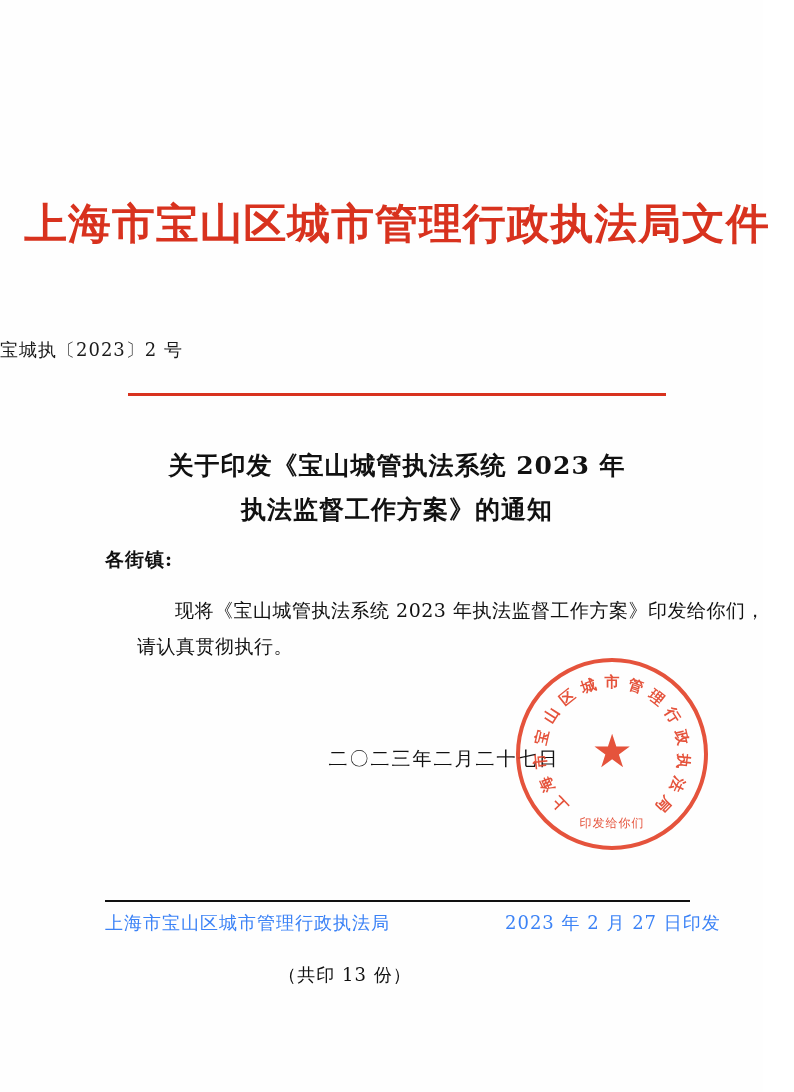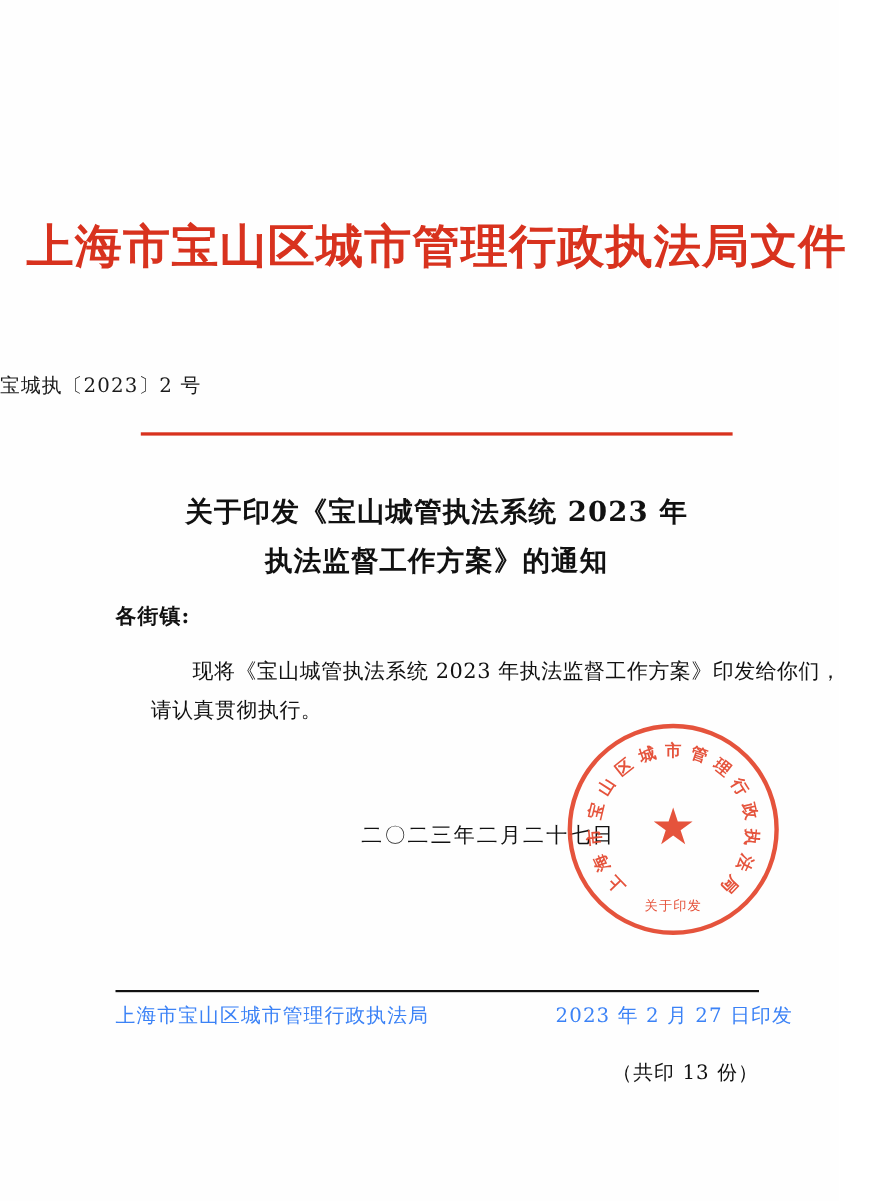--- a/index.html
+++ b/index.html
@@ -196,21 +196,21 @@
     left: 505px;
     font-size: 18px;
     letter-spacing: 1px;
     color: #3b82f6;
   }
   .footer-copies {
     position: absolute;
     top: 963px;
     left: 0;
     width: 794px;
-    text-align: right;
+    text-align: center;
     padding-right: 104px;
     box-sizing: border-box;
     font-size: 18px;
     letter-spacing: 1px;
     color: #111;
   }
 </style>
 </head>
 <body>
 
@@ -246,21 +246,21 @@
           <span style="transform: translate(0px, -72px) rotate(0deg);">市</span>
           <span style="transform: translate(23.6px, -68px) rotate(19.1deg);">管</span>
           <span style="transform: translate(44.6px, -56.5px) rotate(38.3deg);">理</span>
           <span style="transform: translate(60.7px, -38.8px) rotate(57.4deg);">行</span>
           <span style="transform: translate(70px, -16.7px) rotate(76.6deg);">政</span>
           <span style="transform: translate(71.6px, 7.2px) rotate(95.7deg);">执</span>
           <span style="transform: translate(65.3px, 30.3px) rotate(114.9deg);">法</span>
           <span style="transform: translate(51.8px, 50px) rotate(134deg);">局</span>
         </div>
       <div class="seal-star">★</div>
-      <div class="seal-bottom">关于印发</div>
+      <div class="seal-bottom">印发给你们</div>
     </div>
   </div>
 
   <div class="footer-rule"></div>
 
   <div class="footer-left">上海市宝山区城市管理行政执法局</div>
 
   <div class="footer-right">2023 年 2 月 27 日印发</div>
 
   <div class="footer-copies">（共印 13 份）</div>

